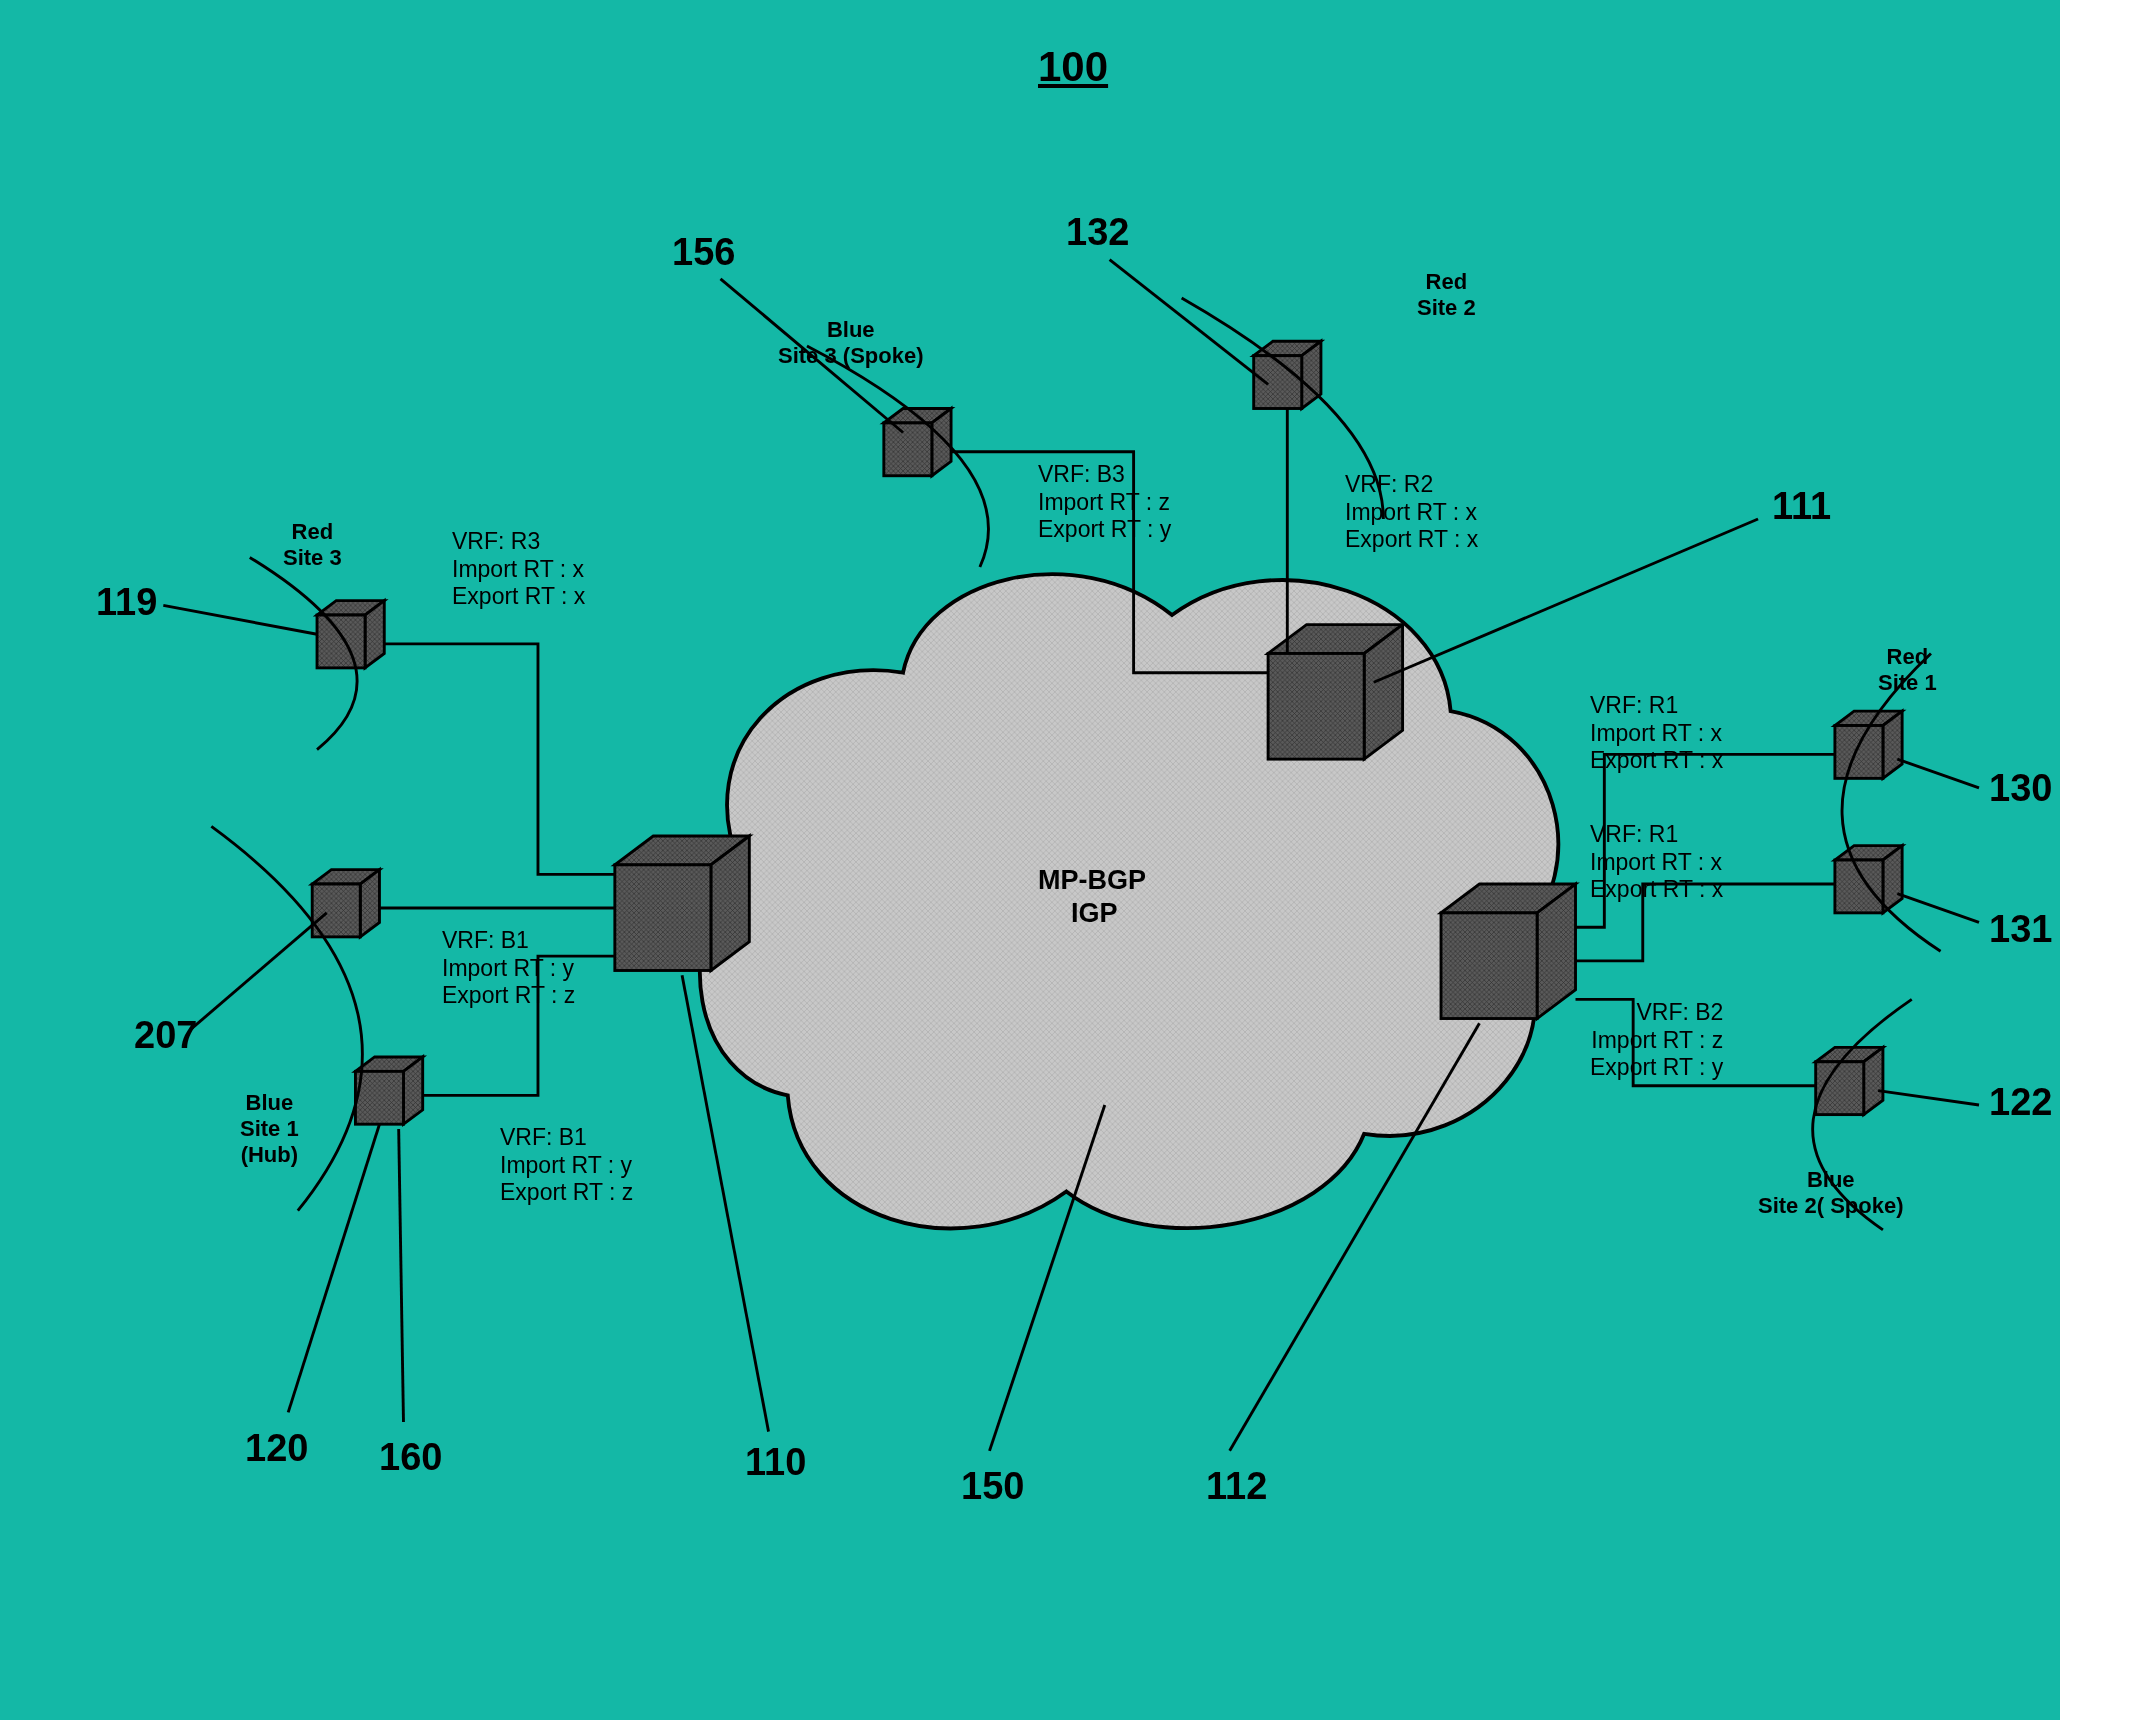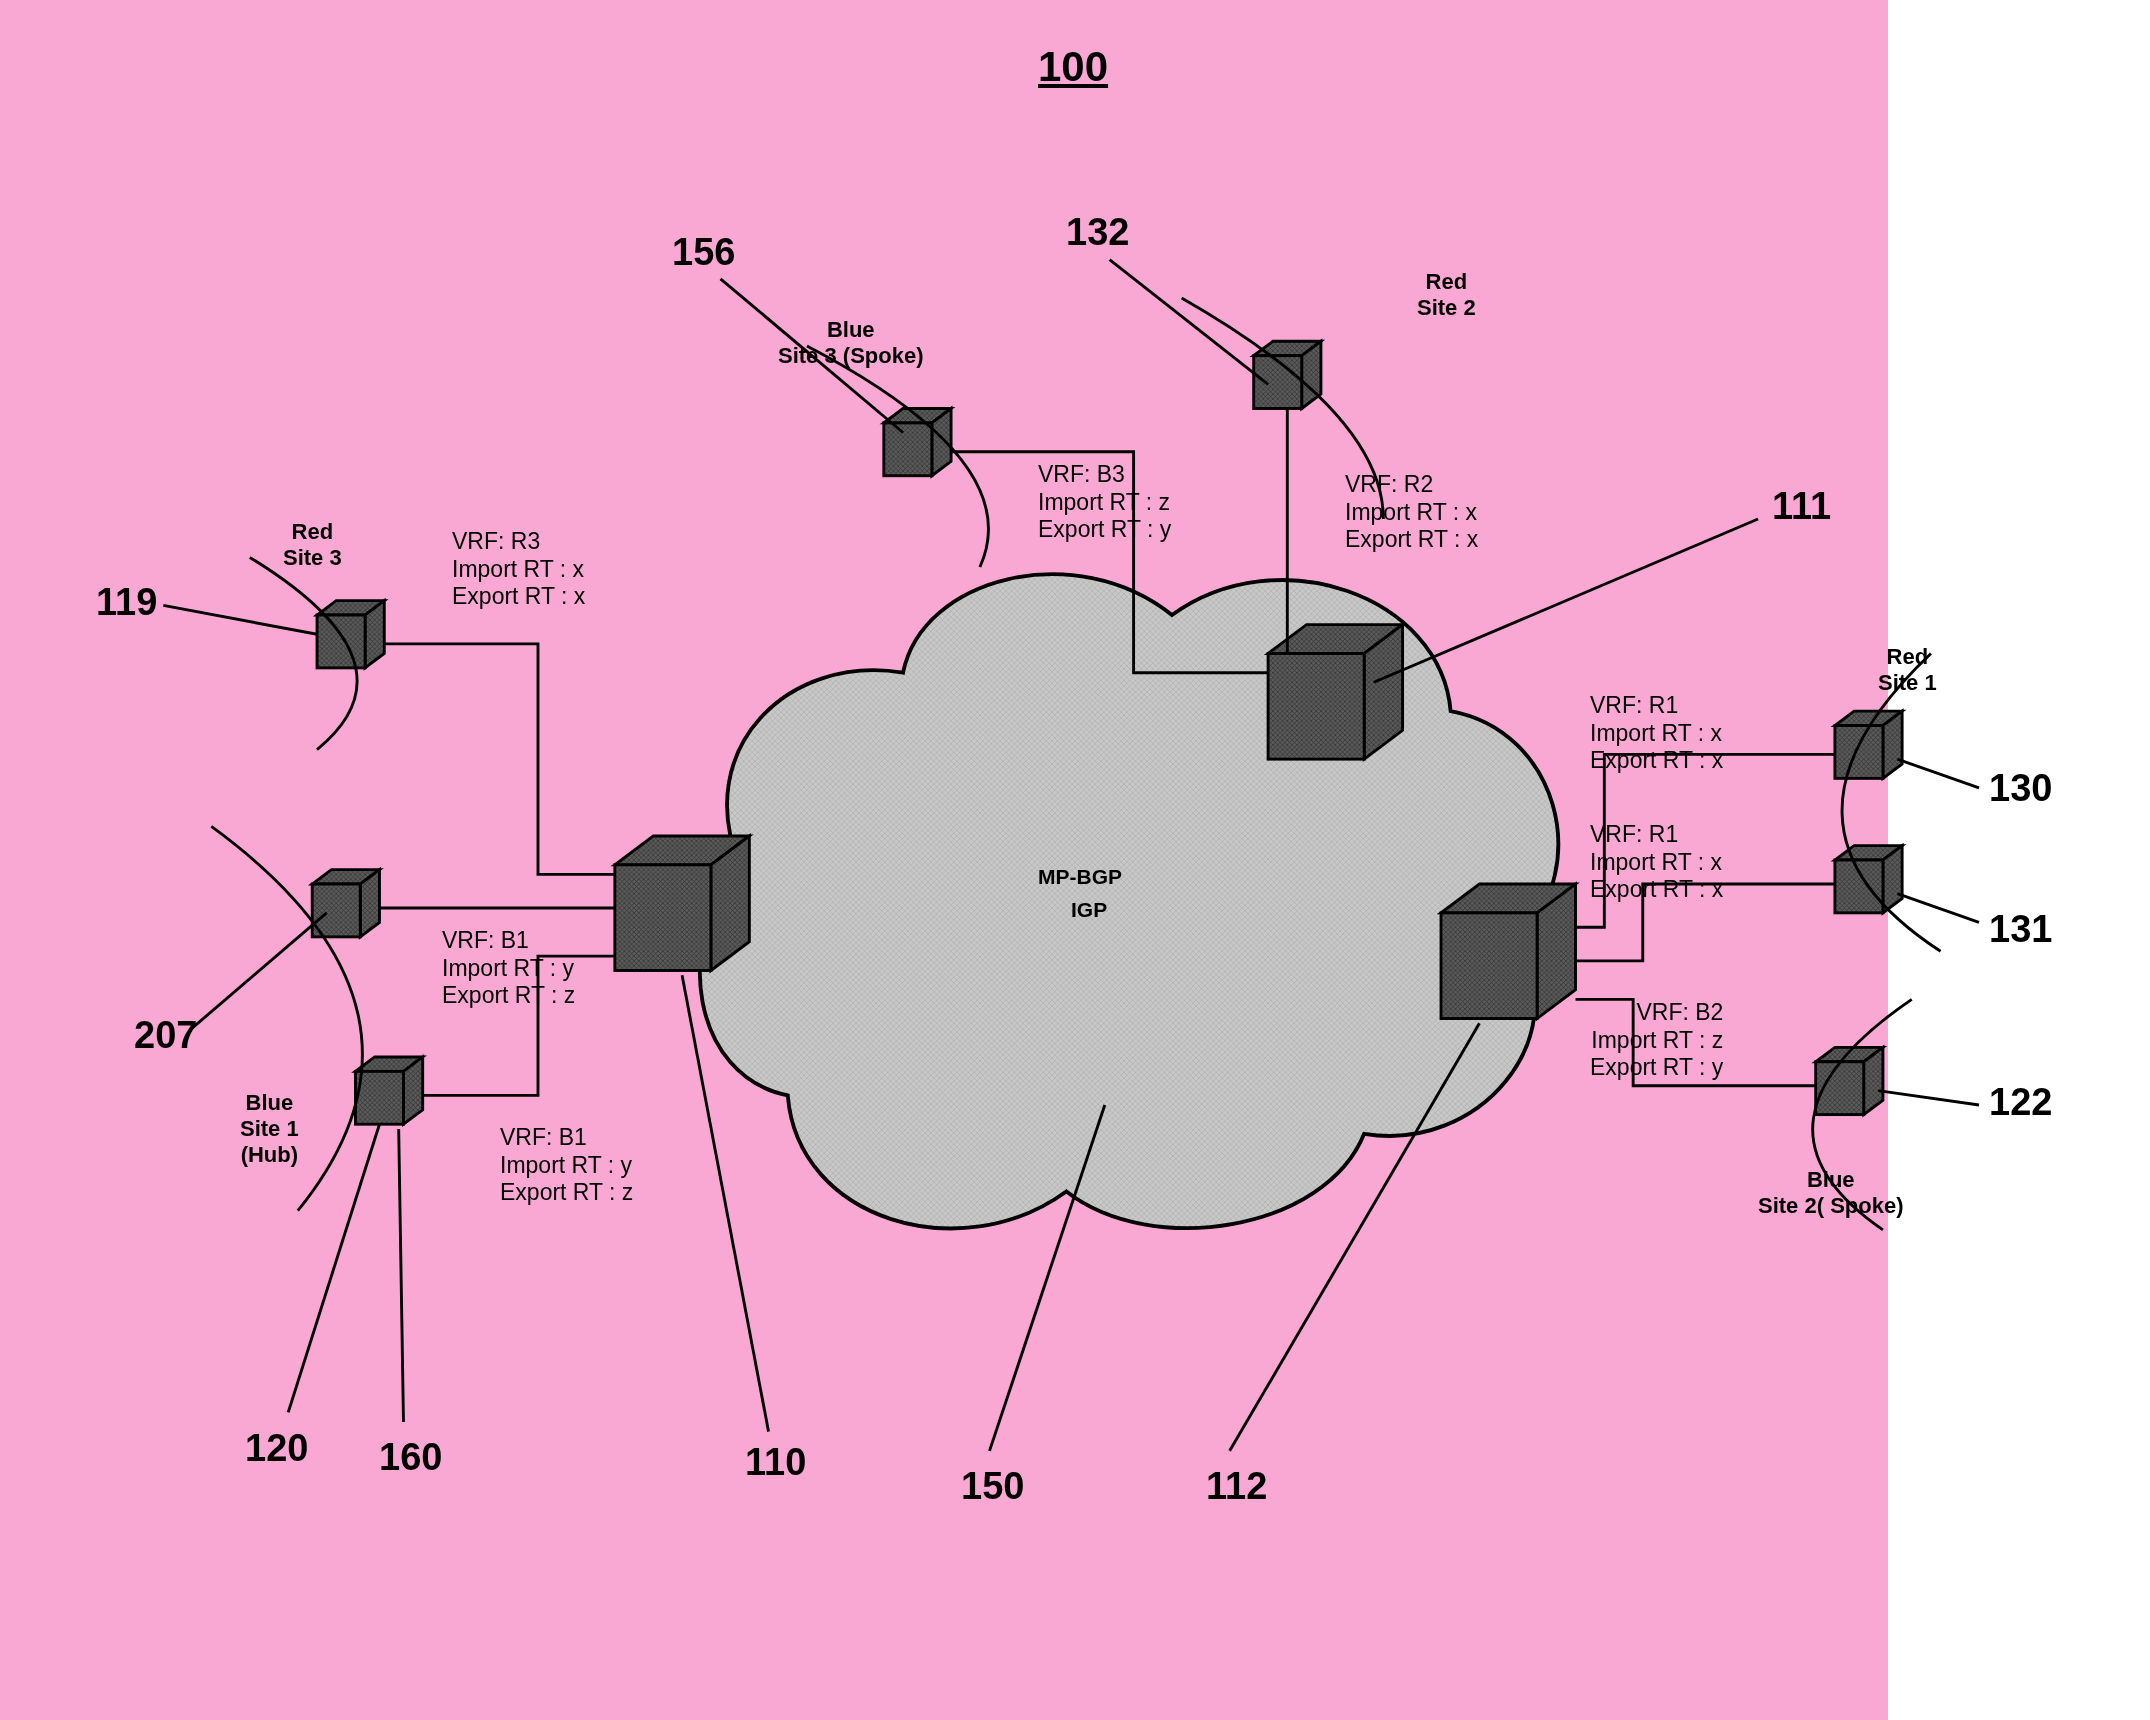--- a/index.html
+++ b/index.html
@@ -3,23 +3,23 @@
 <meta charset="utf-8">
 <style>
   body {
     margin: 0;
     padding: 0;
     background: #fff;
     font-family: Arial, Helvetica, sans-serif;
   }
   .stage {
     position: relative;
-    width: 1888px;
+    width: 2060px;
     height: 1721px;
-    background: #f9a8d4;
+    background: #14b8a6;
   }
   .figure-number {
     position: absolute;
     font-size: 42px;
     font-weight: bold;
     text-decoration: underline;
   }
   .callout-num {
     position: absolute;
     font-size: 38px;
@@ -36,21 +36,21 @@
   .site-label {
     position: absolute;
     font-size: 22px;
     font-weight: bold;
     color: #000;
     white-space: pre;
     text-align: center;
   }
   .cloud-label {
     position: absolute;
-    font-size: 21px;
+    font-size: 27px;
     font-weight: bold;
     color: #000;
     white-space: pre;
   }
   svg.overlay {
     position: absolute;
     left: 0; top: 0;
     width: 2150px;
     height: 1721px;
     pointer-events: none;

